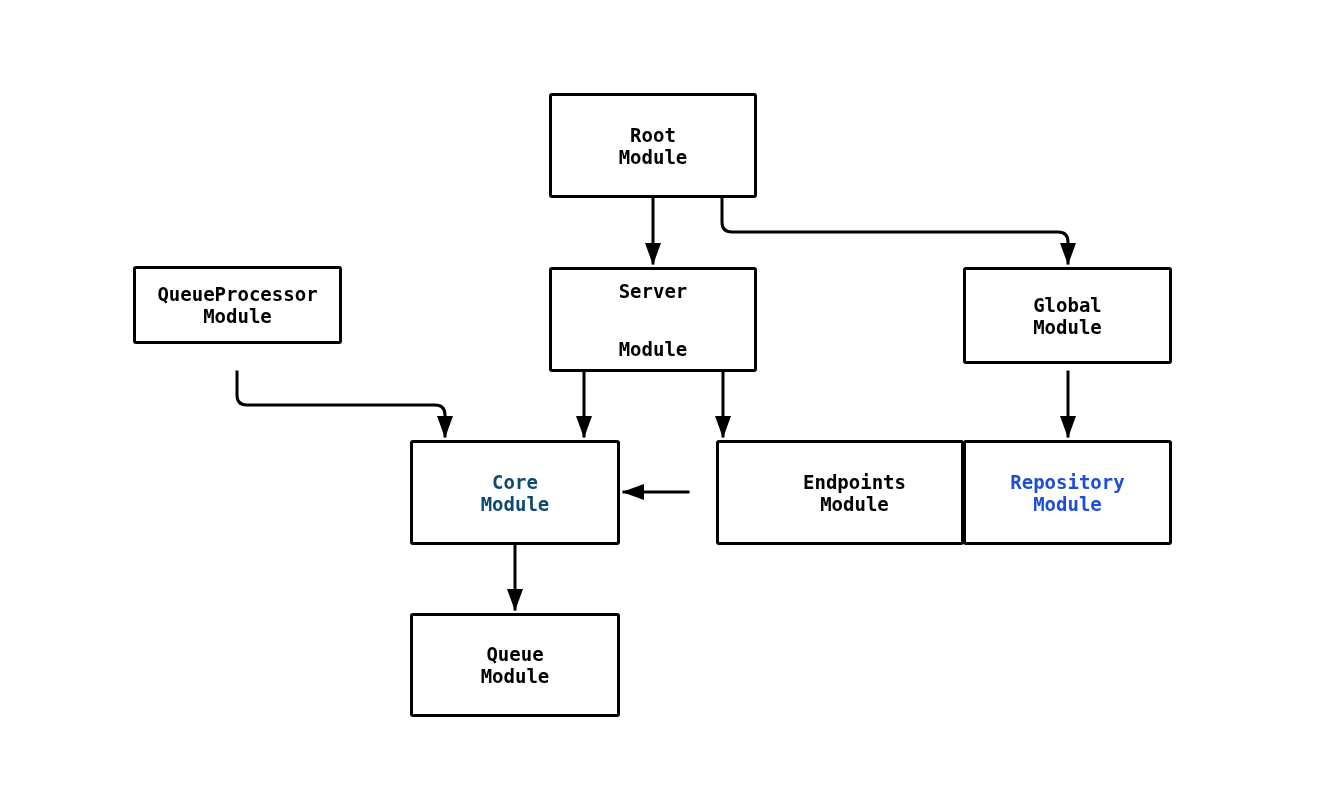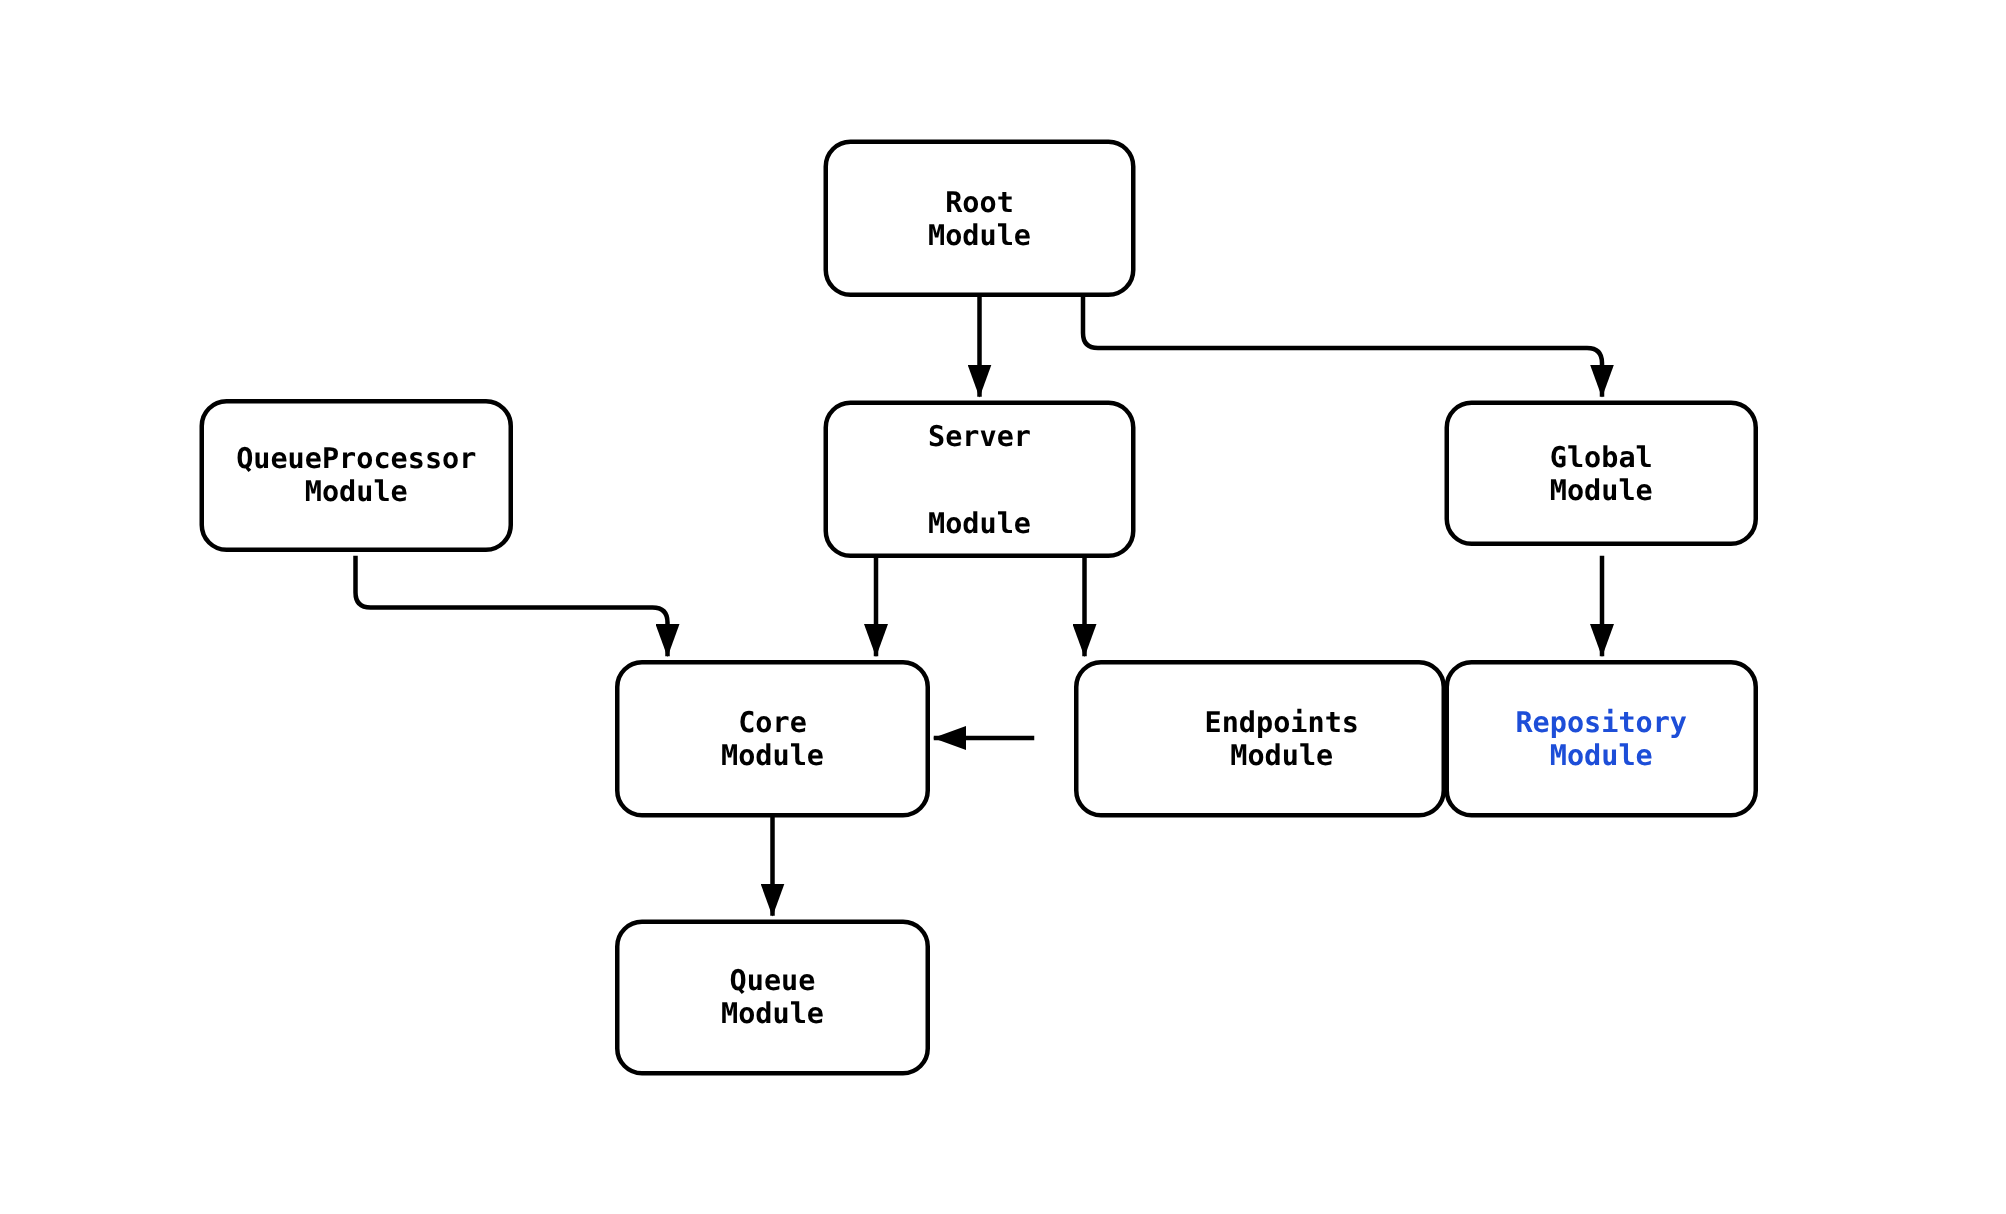--- a/index.html
+++ b/index.html
@@ -25,21 +25,21 @@
   #edge-layer path.edge {
     fill: none;
     stroke-width: 3px;
     stroke-linecap: square;
   }
   .node {
     position: absolute;
     box-sizing: border-box;
     background: #ffffff;
     border: 3px solid #000000;
-    border-radius: 18px;
+    border-radius: 3px;
     display: flex;
     flex-direction: column;
     align-items: center;
     justify-content: center;
     text-align: center;
     font-weight: 700;
     font-size: 19px;
     line-height: 22px;
     color: #000000;
     letter-spacing: 0px;
@@ -67,33 +67,33 @@
         <path d="M688,492 L624,492" class="edge" stroke="#000000" marker-end="url(#arrowhead)"></path>
         <path d="M1068,372 L1068,436" class="edge" stroke="#000000" marker-end="url(#arrowhead)"></path>
         <path d="M515,545 L515,609" class="edge" stroke="#000000" marker-end="url(#arrowhead)"></path>
       </g>
   </svg>
   <div id="node-layer">
       <div class="node" style="left: 549px; top: 93px; width: 208px; height: 105px; background: rgb(255, 255, 255); border-color: rgb(0, 0, 0); color: rgb(0, 0, 0);">
         <div class="node-line">Root</div>
         <div class="node-line">Module</div>
       </div>
-      <div class="node" style="left: 133px; top: 266px; width: 209px; height: 102px; background: rgb(255, 255, 255); border-color: rgb(0, 0, 0); color: rgb(0, 0, 0);">
+      <div class="node" style="left: 133px; top: 266px; width: 209px; height: 78px; background: rgb(255, 255, 255); border-color: rgb(0, 0, 0); color: rgb(0, 0, 0);">
         <div class="node-line">QueueProcessor</div>
         <div class="node-line">Module</div>
       </div>
       <div class="node" style="left: 549px; top: 267px; width: 208px; height: 105px; background: rgb(255, 255, 255); border-color: rgb(0, 0, 0); color: rgb(0, 0, 0); gap: 36px;">
         <div class="node-line">Server</div>
         <div class="node-line">Module</div>
       </div>
       <div class="node" style="left: 963px; top: 267px; width: 209px; height: 97px; background: rgb(255, 255, 255); border-color: rgb(0, 0, 0); color: rgb(0, 0, 0);">
         <div class="node-line">Global</div>
         <div class="node-line">Module</div>
       </div>
-      <div class="node" style="left: 410px; top: 440px; width: 210px; height: 105px; background: rgb(255, 255, 255); border-color: rgb(0, 0, 0); color: #000000;">
+      <div class="node" style="left: 410px; top: 440px; width: 210px; height: 105px; background: rgb(255, 255, 255); border-color: rgb(0, 0, 0); color: #0c4a6e;">
         <div class="node-line">Core</div>
         <div class="node-line">Module</div>
       </div>
       <div class="node" style="left: 716px; top: 440px; width: 248px; height: 105px; background: rgb(255, 255, 255); border-color: rgb(0, 0, 0); color: rgb(0, 0, 0); padding-left: 29px;">
         <div class="node-line">Endpoints</div>
         <div class="node-line">Module</div>
       </div>
       <div class="node" style="left: 963px; top: 440px; width: 209px; height: 105px; background: rgb(255, 255, 255); border-color: rgb(0, 0, 0); color: #1d4ed8;">
         <div class="node-line">Repository</div>
         <div class="node-line">Module</div>

